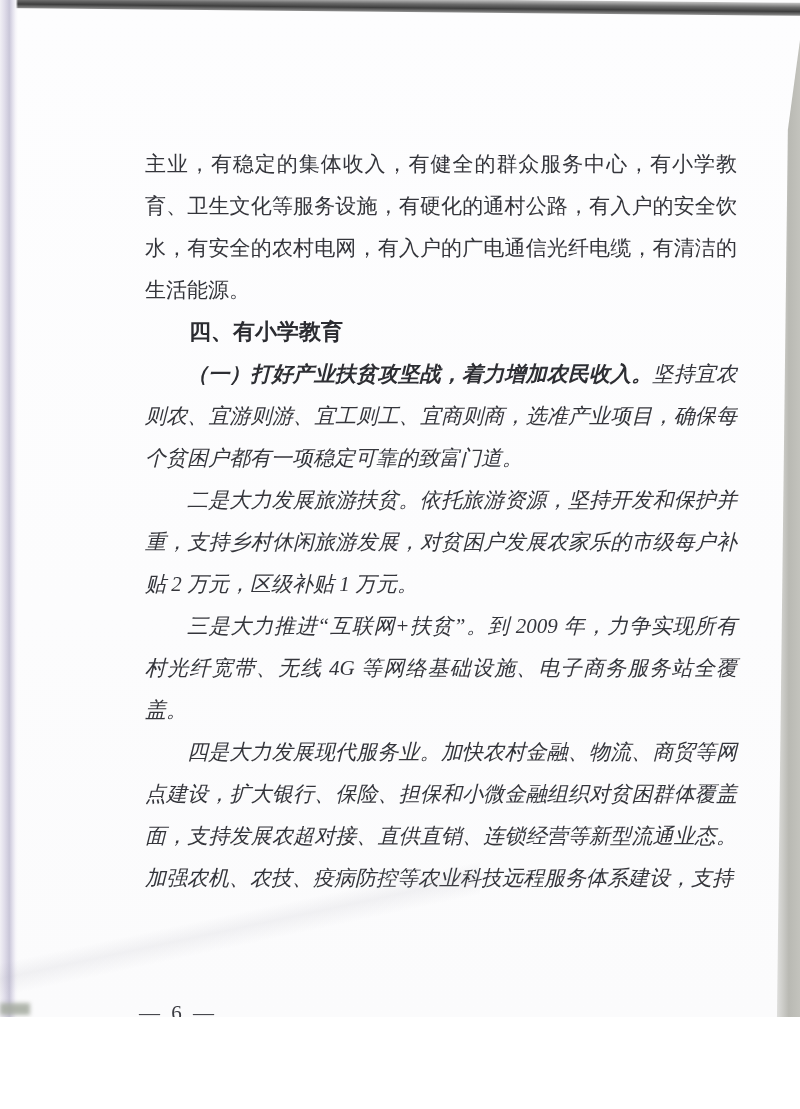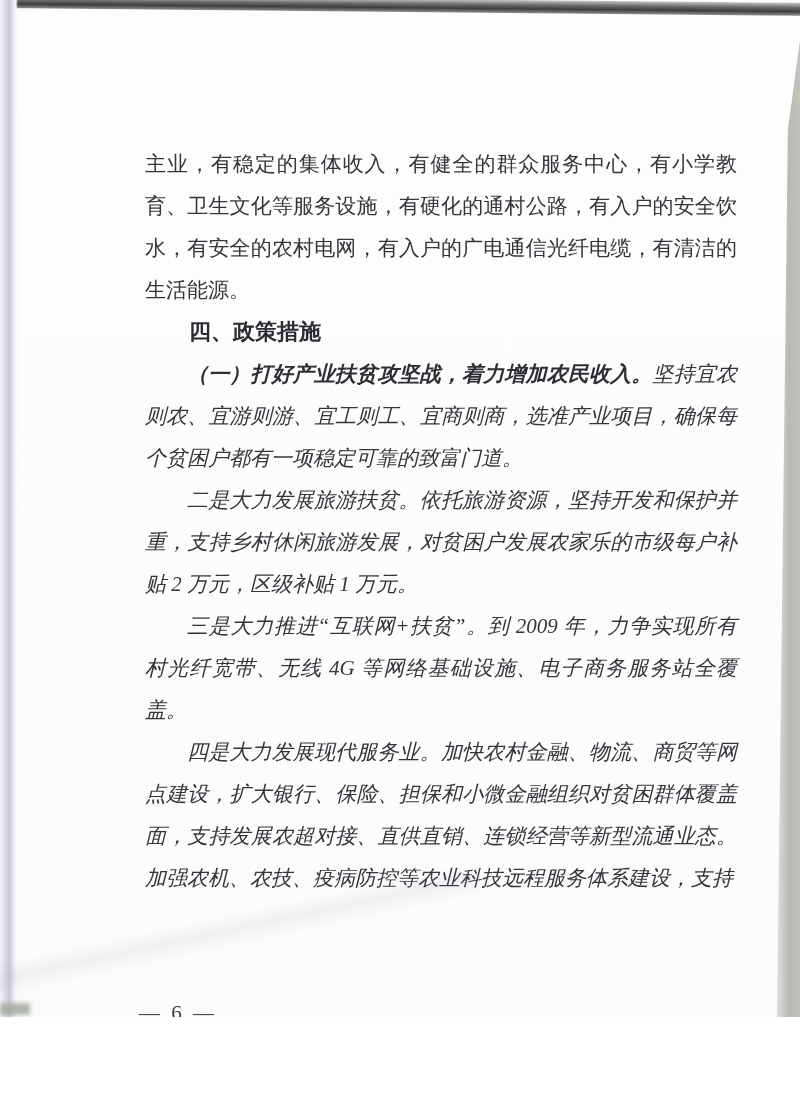--- a/index.html
+++ b/index.html
@@ -115,21 +115,21 @@
   }
 </style>
 </head>
 <body>
 
 <div class="scan">
 
   <div class="content">
     <p>主业，有稳定的集体收入，有健全的群众服务中心，有小学教育、卫生文化等服务设施，有硬化的通村公路，有入户的安全饮水，有安全的农村电网，有入户的广电通信光纤电缆，有清洁的生活能源。</p>
 
-    <h3 class="heading">四、政策措施</h3>
+    <h3 class="heading">四、有小学教育</h3>
 
     <p class="indent"><span class="lead-bold">（一）打好产业扶贫攻坚战，着力增加农民收入。</span><span>坚持宜农则农、宜游则游、宜工则工、宜商则商，选准产业项目，确保每个贫困户都有一项稳定可靠的致富门道。</span></p>
 
 
     <p class="indent">二是大力发展旅游扶贫。依托旅游资源，坚持开发和保护并重，支持乡村休闲旅游发展，对贫困户发展农家乐的市级每户补贴 2 万元，区级补贴 1 万元。</p>
 
     <p class="indent">三是大力推进“互联网+扶贫”。到 2009 年，力争实现所有村光纤宽带、无线 4G 等网络基础设施、电子商务服务站全覆盖。</p>
 
     <p class="indent">四是大力发展现代服务业。加快农村金融、物流、商贸等网点建设，扩大银行、保险、担保和小微金融组织对贫困群体覆盖面，支持发展农超对接、直供直销、连锁经营等新型流通业态。加强农机、农技、疫病防控等农业科技远程服务体系建设，支持</p>
   </div>

